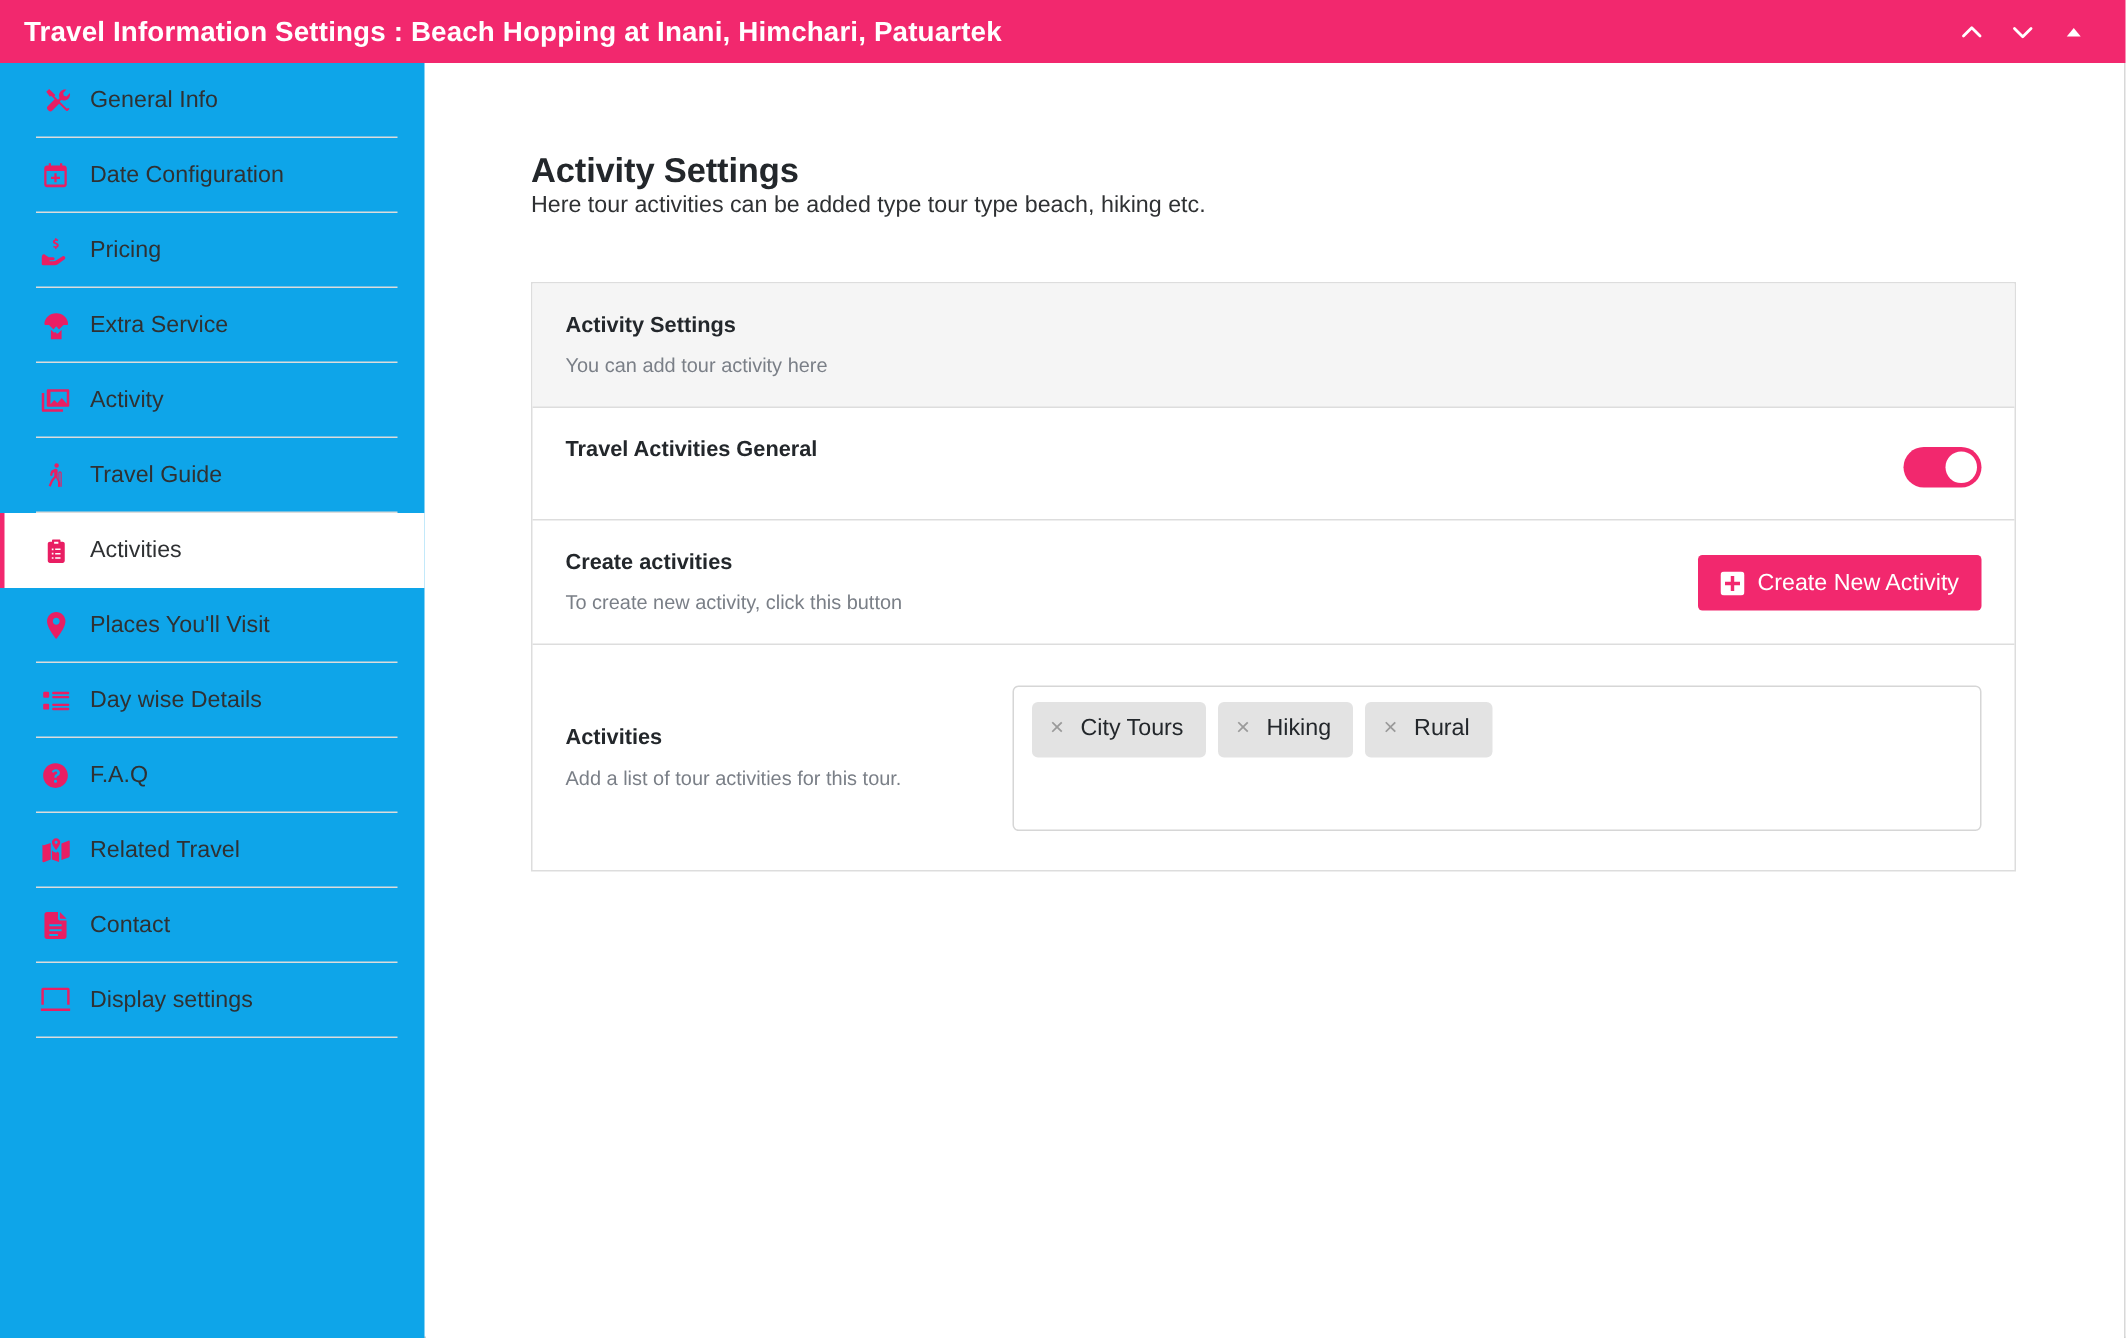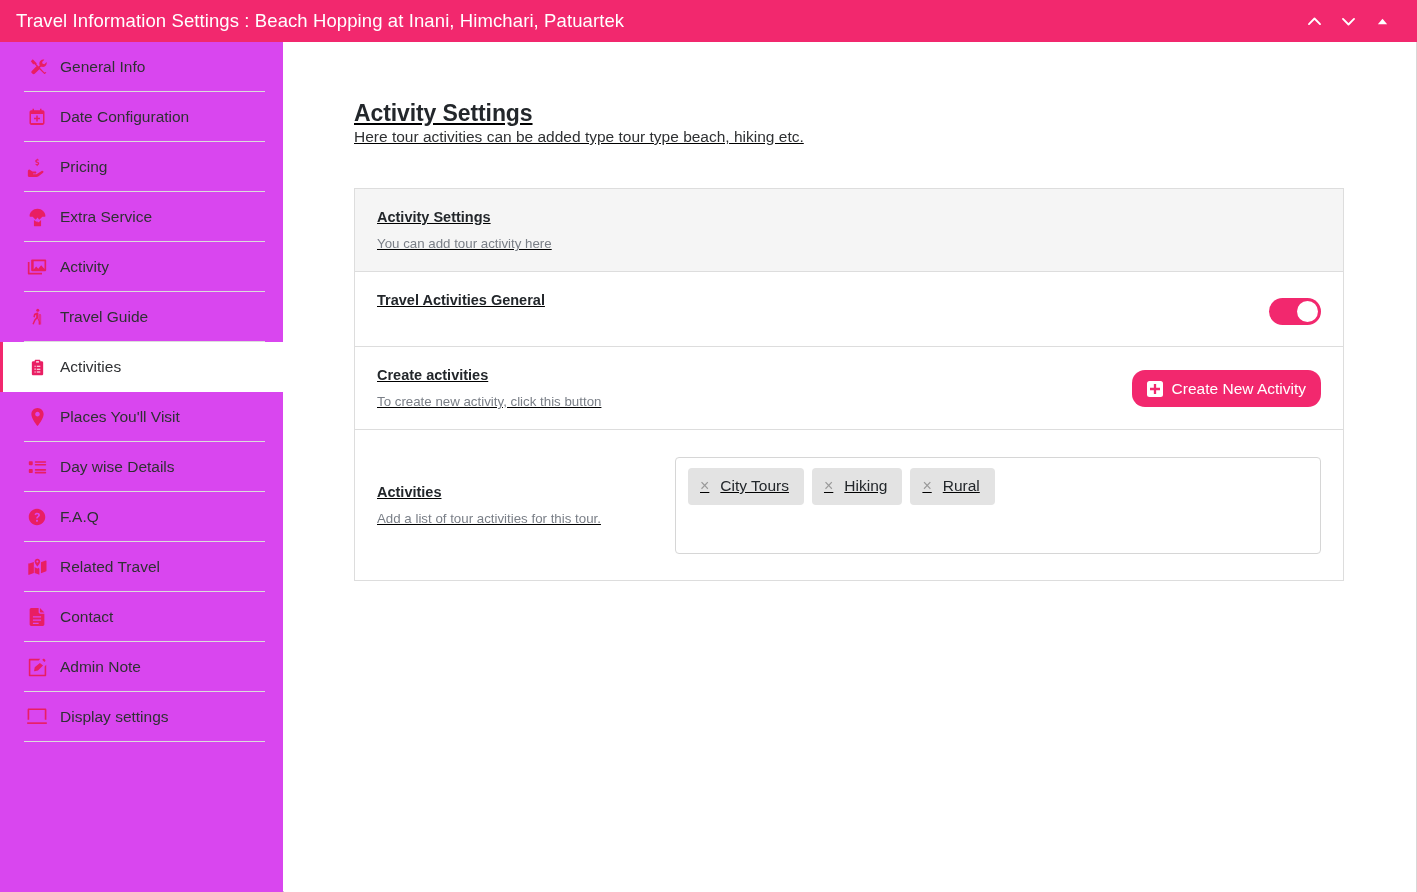--- a/index.html
+++ b/index.html
@@ -19,21 +19,21 @@
     height: 42px;
     background: #f2286e;
     display: flex;
     align-items: center;
     justify-content: space-between;
     padding: 0 14px 0 16px;
   }
   .titlebar-title {
     color: #ffffff;
     font-size: 18.5px;
-    font-weight: normal;
+    font-weight: bold;
     letter-spacing: 0.1px;
     white-space: nowrap;
   }
   .titlebar-controls {
     display: flex;
     align-items: center;
     gap: 4px;
     margin-right: 6px;
   }
   .tb-btn {
@@ -53,21 +53,21 @@
     border-right: 1px solid #d8d8d8;
     border-bottom: 1px solid #d0d0d0;
   }
 
   
   .sidebar {
     position: absolute;
     top: 0; left: 0;
     width: 283px;
     height: 850px;
-    background: #d946ef;
+    background: #0ea5e9;
   }
   .nav-item {
     position: relative;
     height: 50px;
     display: flex;
     align-items: center;
     padding-left: 24px;
     cursor: pointer;
   }
   .nav-item .divider {
@@ -100,21 +100,21 @@
 
   
   .main {
     position: absolute;
     top: 0; left: 284px;
     width: 1132px;
     height: 850px;
     background: #ffffff;
     overflow: hidden;
   }
-  .content-inner { padding: 58px 108px 0 70px; text-decoration: underline; }
+  .content-inner { padding: 58px 108px 0 70px; }
 
   .page-title {
     font-size: 23px;
     font-weight: bold;
     color: #23272b;
     letter-spacing: -0.1px;
   }
   .page-subtitle {
     margin-top: 1px;
     font-size: 15.5px;
@@ -171,21 +171,21 @@
     position: absolute;
     right: 22px;
     top: 23px;
     height: 37px;
     display: flex;
     align-items: center;
     gap: 9px;
     padding: 0 15px;
     background: #f2286e;
     border: none;
-    border-radius: 13px;
+    border-radius: 3px;
     color: #ffffff;
     font-size: 15.5px;
     font-family: "Liberation Sans", sans-serif;
     cursor: pointer;
     white-space: nowrap;
   }
   .btn-primary svg { display: block; fill: #ffffff; }
 
   
   .tags-row {
@@ -383,30 +383,20 @@
         <svg width="16" height="18" viewBox="0 0 18 22">
             <path d="M11 0H2C.9 0 0 .9 0 2v18c0 1.1.9 2 2 2h14c1.1 0 2-.9 2-2V7h-5c-1.1 0-2-.9-2-2V0zm-7 10h10v1.6H4V10zm0 4h10v1.6H4V14zm0 4h7v1.6H4V18z"></path>
             <path d="M12.6 0v4.6c0 .5.4.9.9.9H18L12.6 0z"></path>
           </svg>
       </span>
       <span class="nav-label">Contact</span>
       <span class="divider"></span>
     </div>
 
 
-    <div class="nav-item">
-      <span class="nav-icon">
-        <svg width="19" height="19" viewBox="0 0 24 24">
-            <path d="M3 3h10.5l2-2H2C1.4 1 1 1.4 1 2v20c0 .6.4 1 1 1h20c.6 0 1-.4 1-1V8.6l-2 2V21H3V3z"></path>
-            <path d="M21.7 2.3l-1-1c-.5-.5-1.2-.5-1.7 0L18 2.3l2.7 2.7 1-1c.5-.5.5-1.2 0-1.7zM8.5 11.8L7.7 16c-.1.4.3.8.7.7l4.2-.8 6.4-6.4L15 6.3l-6.5 5.5z"></path>
-          </svg>
-      </span>
-      <span class="nav-label">Admin Note</span>
-      <span class="divider"></span>
-    </div>
 
     <div class="nav-item">
       <span class="nav-icon">
         <svg width="20" height="18" viewBox="0 0 24 22">
             <path d="M2.5 2.5h19v12h2V2c0-.8-.6-1.4-1.4-1.4H1.9C1.1.6.5 1.2.5 2v12.5h2V2.5z"></path>
             <path d="M0 17.5h24v2H0z"></path>
           </svg>
       </span>
       <span class="nav-label">Display settings</span>
       <span class="divider"></span>

